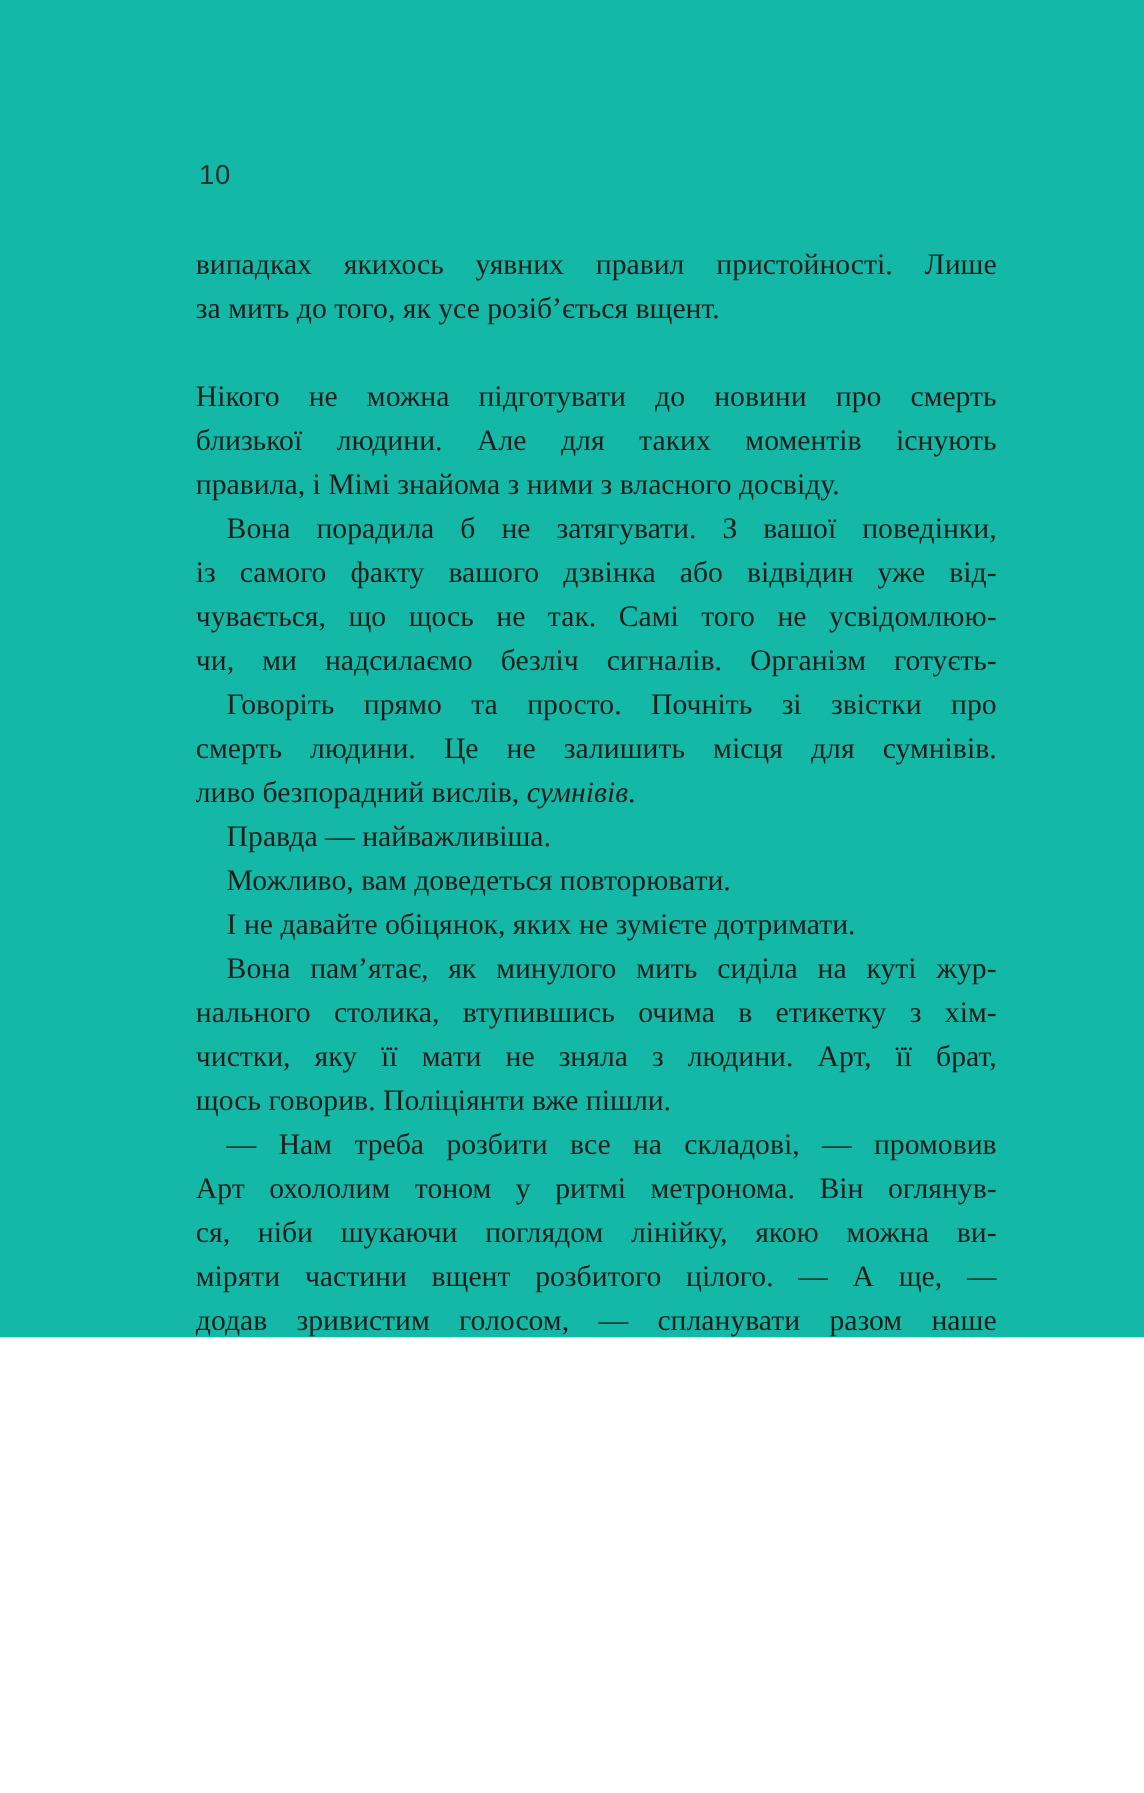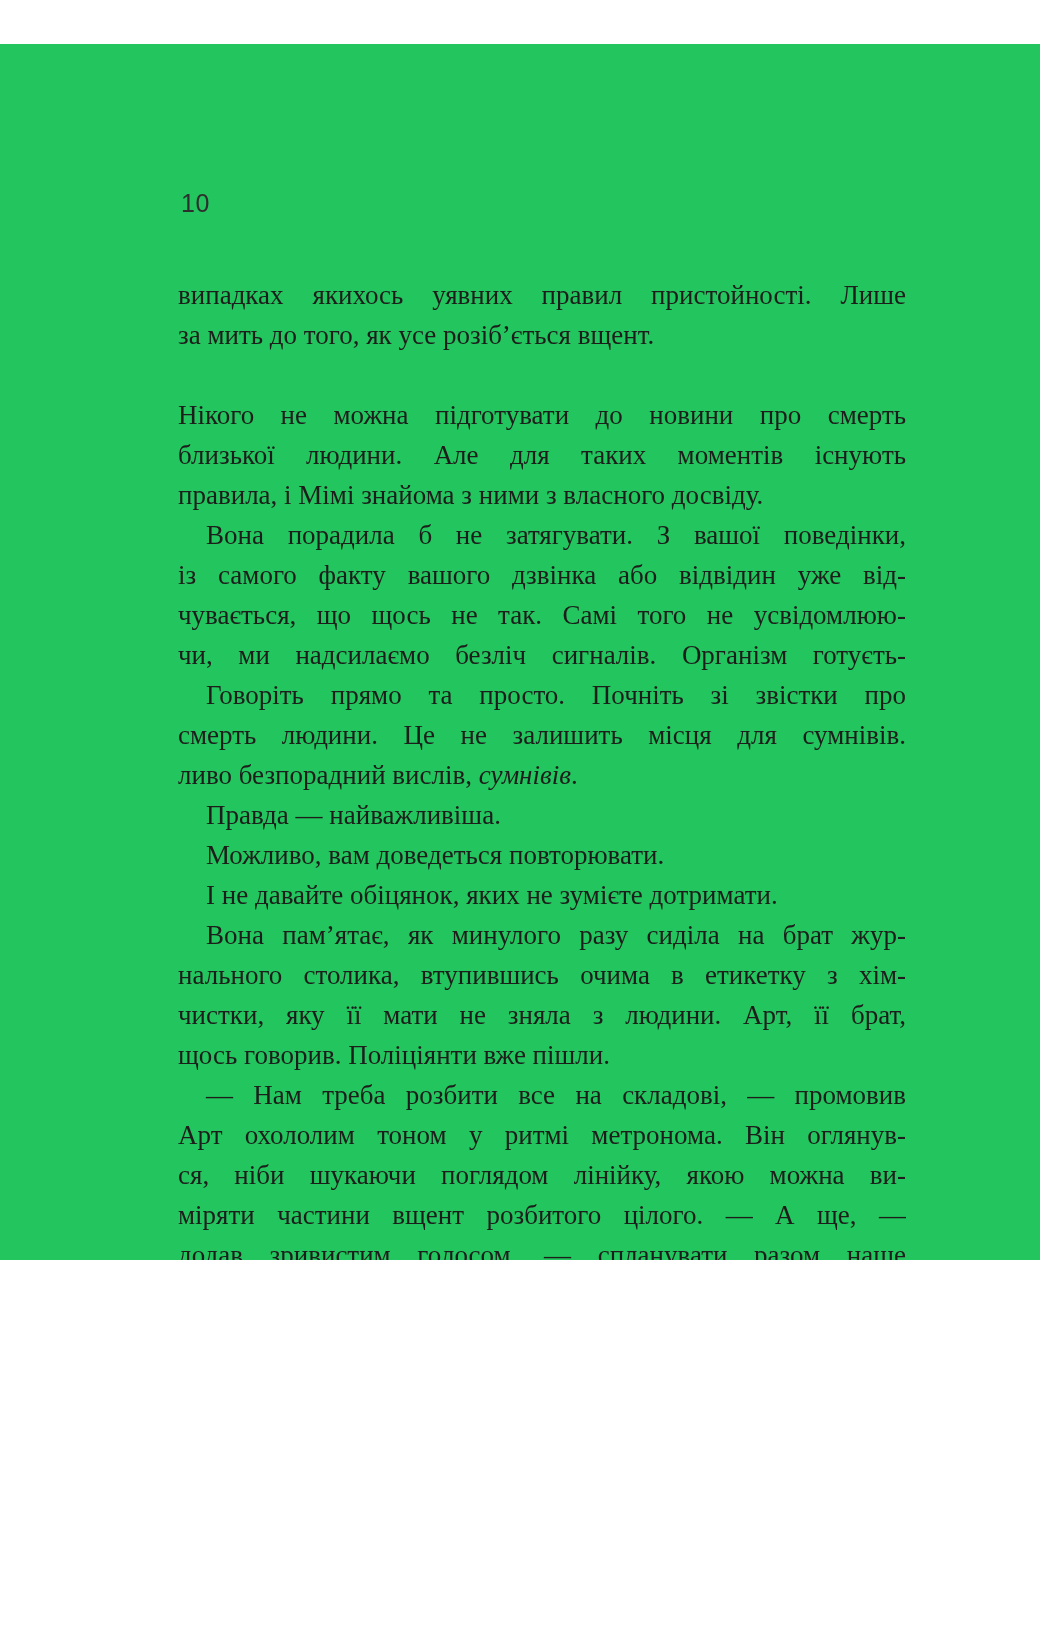--- a/index.html
+++ b/index.html
@@ -4,41 +4,40 @@
 <style>
   html, body {
     margin: 0;
     padding: 0;
     background: #ffffff;
   }
   .book-page {
     position: relative;
     width: 1040px;
     height: 1216px;
-    background: #22c55e;
+    background: #14b8a6;
     font-family: "Liberation Serif", "DejaVu Serif", serif;
     font-size: 27px;
     line-height: 40px;
     color: #1d1d1b;
     overflow: hidden;
-    margin-top: 44px;
   }
   .page-number {
     position: absolute;
     top: 144px;
     left: 181px;
     font-family: "Liberation Sans", "DejaVu Sans", sans-serif;
     font-size: 25px;
     line-height: 30px;
     color: #2e2e2e;
     letter-spacing: 0.5px;
   }
   .content {
     position: absolute;
-    top: 231px;
+    top: 220px;
     left: 178px;
     width: 728px;
   }
   .para { margin: 0; padding: 0; }
   .para.break { margin-top: 40px; }
   .line {
     text-align: justify;
     text-align-last: justify;
     height: 40px;
     overflow: hidden;
@@ -87,21 +86,21 @@
     <div class="para indent">
       <div class="line first last">Можливо, вам доведеться повторювати.</div>
     </div>
 
     <div class="para indent">
       <div class="line first last">І не давайте обіцянок, яких не зумієте дотримати.</div>
     </div>
 
 
     <div class="para indent">
-      <div class="line first">Вона пам’ятає, як минулого разу сиділа на брат жур-</div>
+      <div class="line first">Вона пам’ятає, як минулого мить сиділа на куті жур-</div>
       <div class="line">нального столика, втупившись очима в етикетку з хім-</div>
       <div class="line">чистки, яку її мати не зняла з людини. Арт, її брат,</div>
       <div class="line last">щось говорив. Поліціянти вже пішли.</div>
     </div>
 
     <div class="para indent">
       <div class="line first">— Нам треба розбити все на складові, — промовив</div>
       <div class="line">Арт охололим тоном у ритмі метронома. Він оглянув-</div>
       <div class="line">ся, ніби шукаючи поглядом лінійку, якою можна ви-</div>
       <div class="line">міряти частини вщент розбитого цілого. — А ще, —</div>

